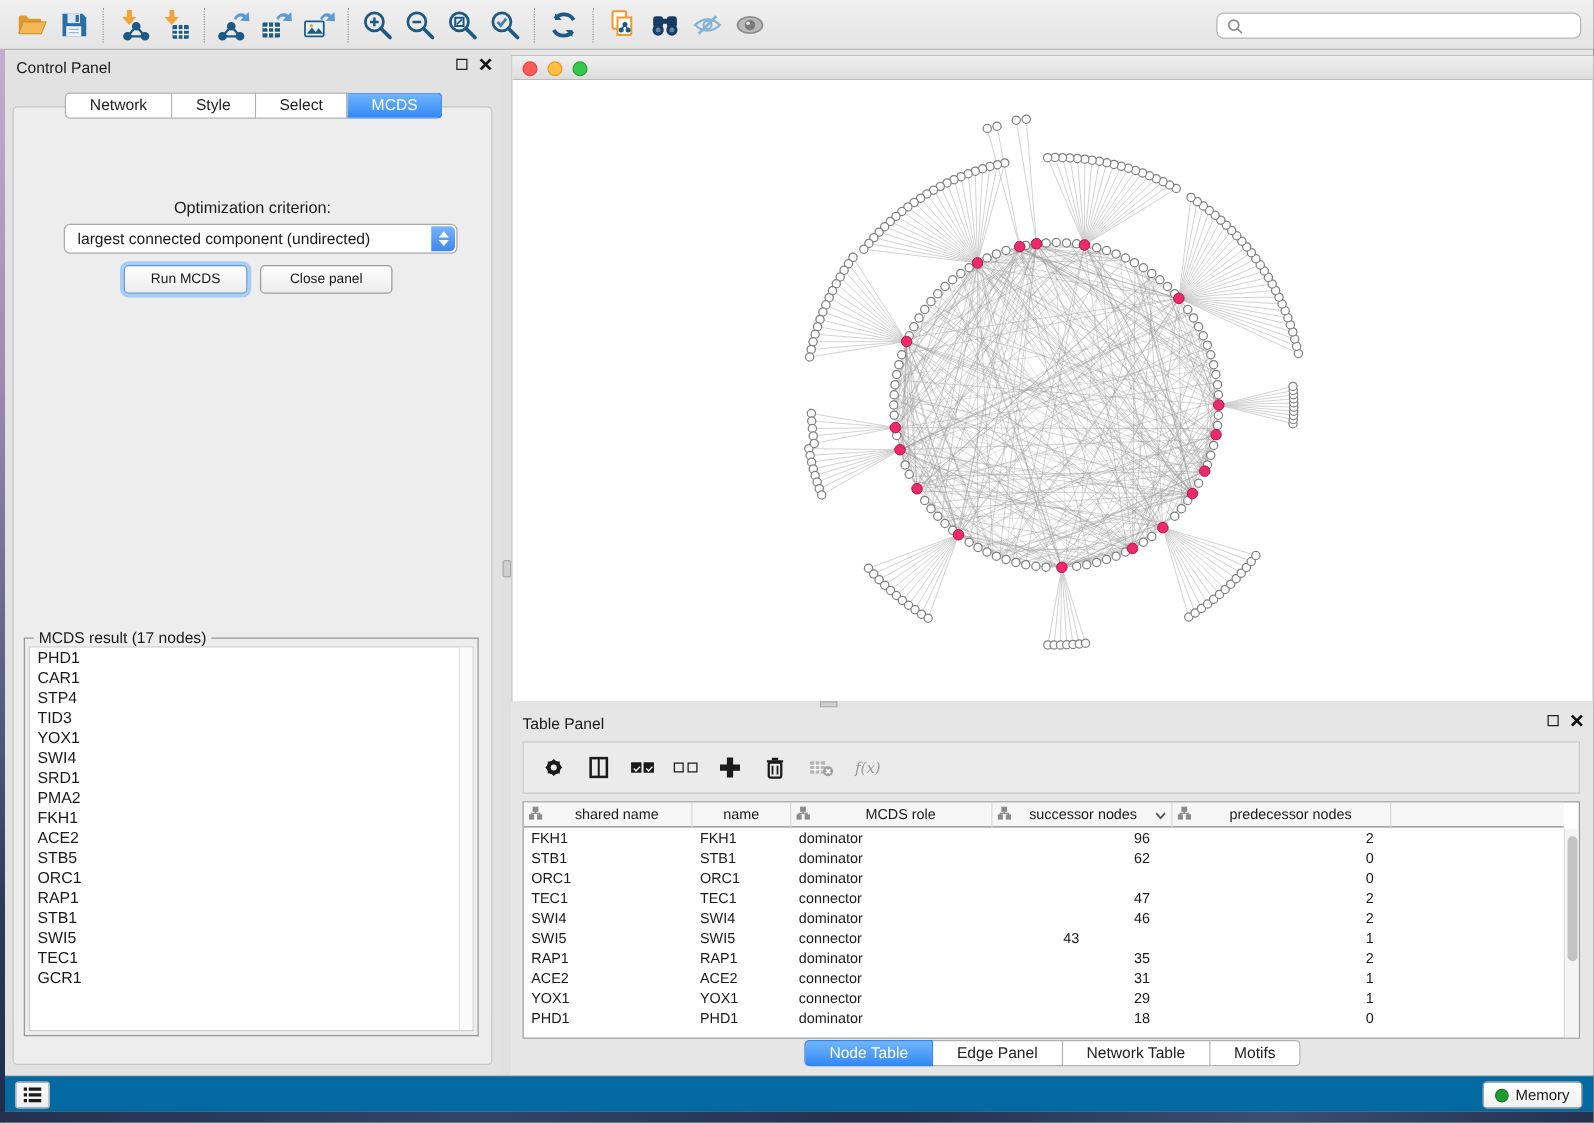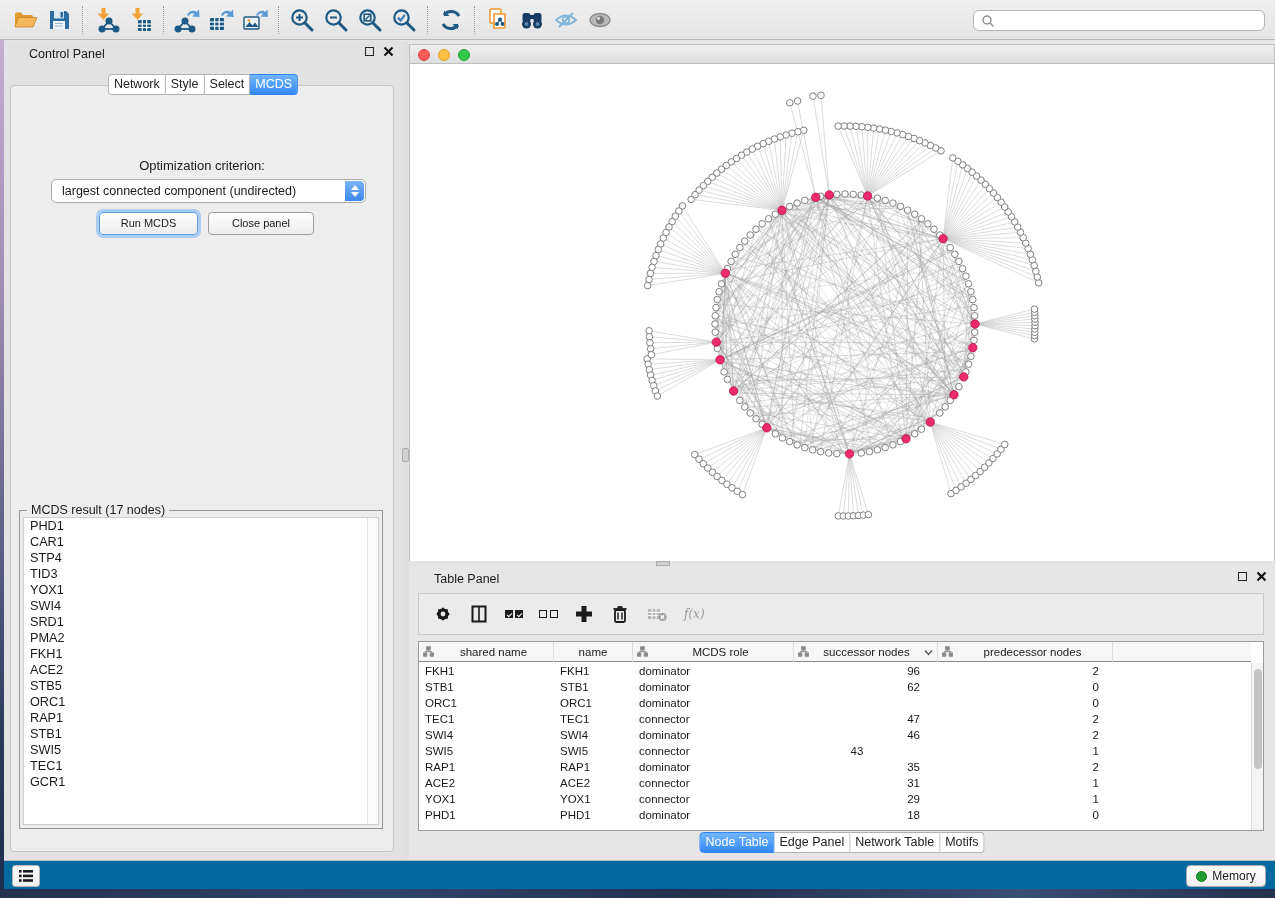--- a/index.html
+++ b/index.html
@@ -18,29 +18,29 @@
       display:flex;align-items:center;padding-left:8px;}
   .tb-btn{width:34px;height:32px;display:flex;align-items:center;justify-content:center;flex:0 0 auto;}
   .tb-sep{width:1px;height:28px;border-left:1px dotted #9a9a9a;margin:0 6px;flex:0 0 auto;}
   #search-field{position:absolute;right:10px;top:10px;width:292px;height:21px;
       background:#fff;border:1px solid #b5b5b5;border-radius:6px;display:flex;align-items:center;
       padding-left:7px;}
   #search-field input{border:none;outline:none;flex:1;font-size:12px;background:transparent;height:17px;
       font-family:"Liberation Sans",sans-serif;}
   
   #control-panel{position:absolute;left:4px;top:41px;width:398px;bottom:38px;background:#e2e2e2;}
-  .panel-title-row{position:absolute;left:0;top:0;right:0;height:26px;display:flex;align-items:center;padding-left:16px;}
+  .panel-title-row{position:absolute;left:0;top:0;right:0;height:26px;display:flex;align-items:center;}
   .panel-title{font-size:12.5px;padding-left:9px;}
   .win-ctrls{position:absolute;right:8px;top:5px;display:flex;gap:9px;align-items:center;}
   .float-box{width:9px;height:9px;border:1.6px solid #222;}
   #cp-inner{position:absolute;left:6px;top:44px;right:8px;bottom:8px;background:#ededed;
       border:1px solid #c6c6c6;border-radius:4px;}
   .seg{display:flex;position:absolute;}
   .seg .tab{background:#fff;border:1px solid #b0b0b0;border-left:none;font-size:12.5px;
-      height:21px;line-height:19px;padding:0 5px;color:#222;}
+      height:21px;line-height:19px;padding:0 19px;color:#222;}
   .seg .tab:first-child{border-left:1px solid #b0b0b0;border-radius:4px 0 0 4px;}
   .seg .tab:last-child{border-radius:0 4px 4px 0;}
   .seg .tab.selected{background:linear-gradient(#71b6fd,#3389f6);border-color:#2f84f3;color:#fff;}
   #cp-tabs{left:50%;transform:translateX(-50%);top:33px;z-index:3;}
   #opt-label{position:absolute;left:0;right:0;top:72px;text-align:center;font-size:13px;}
   #criterion-select{position:absolute;left:40px;top:93px;width:315px;height:24px;background:#fff;
       border:1px solid #ababab;border-radius:5px;font-size:12.5px;line-height:22px;padding-left:10px;}
   #criterion-stepper{position:absolute;right:1px;top:1px;width:19px;height:20px;border-radius:0 4px 4px 0;
       background:linear-gradient(#7ab5f9,#3d86ee);display:flex;flex-direction:column;align-items:center;justify-content:center;gap:2px;}
   .chev-up{width:0;height:0;border-left:4px solid transparent;border-right:4px solid transparent;border-bottom:5px solid #fff;}

